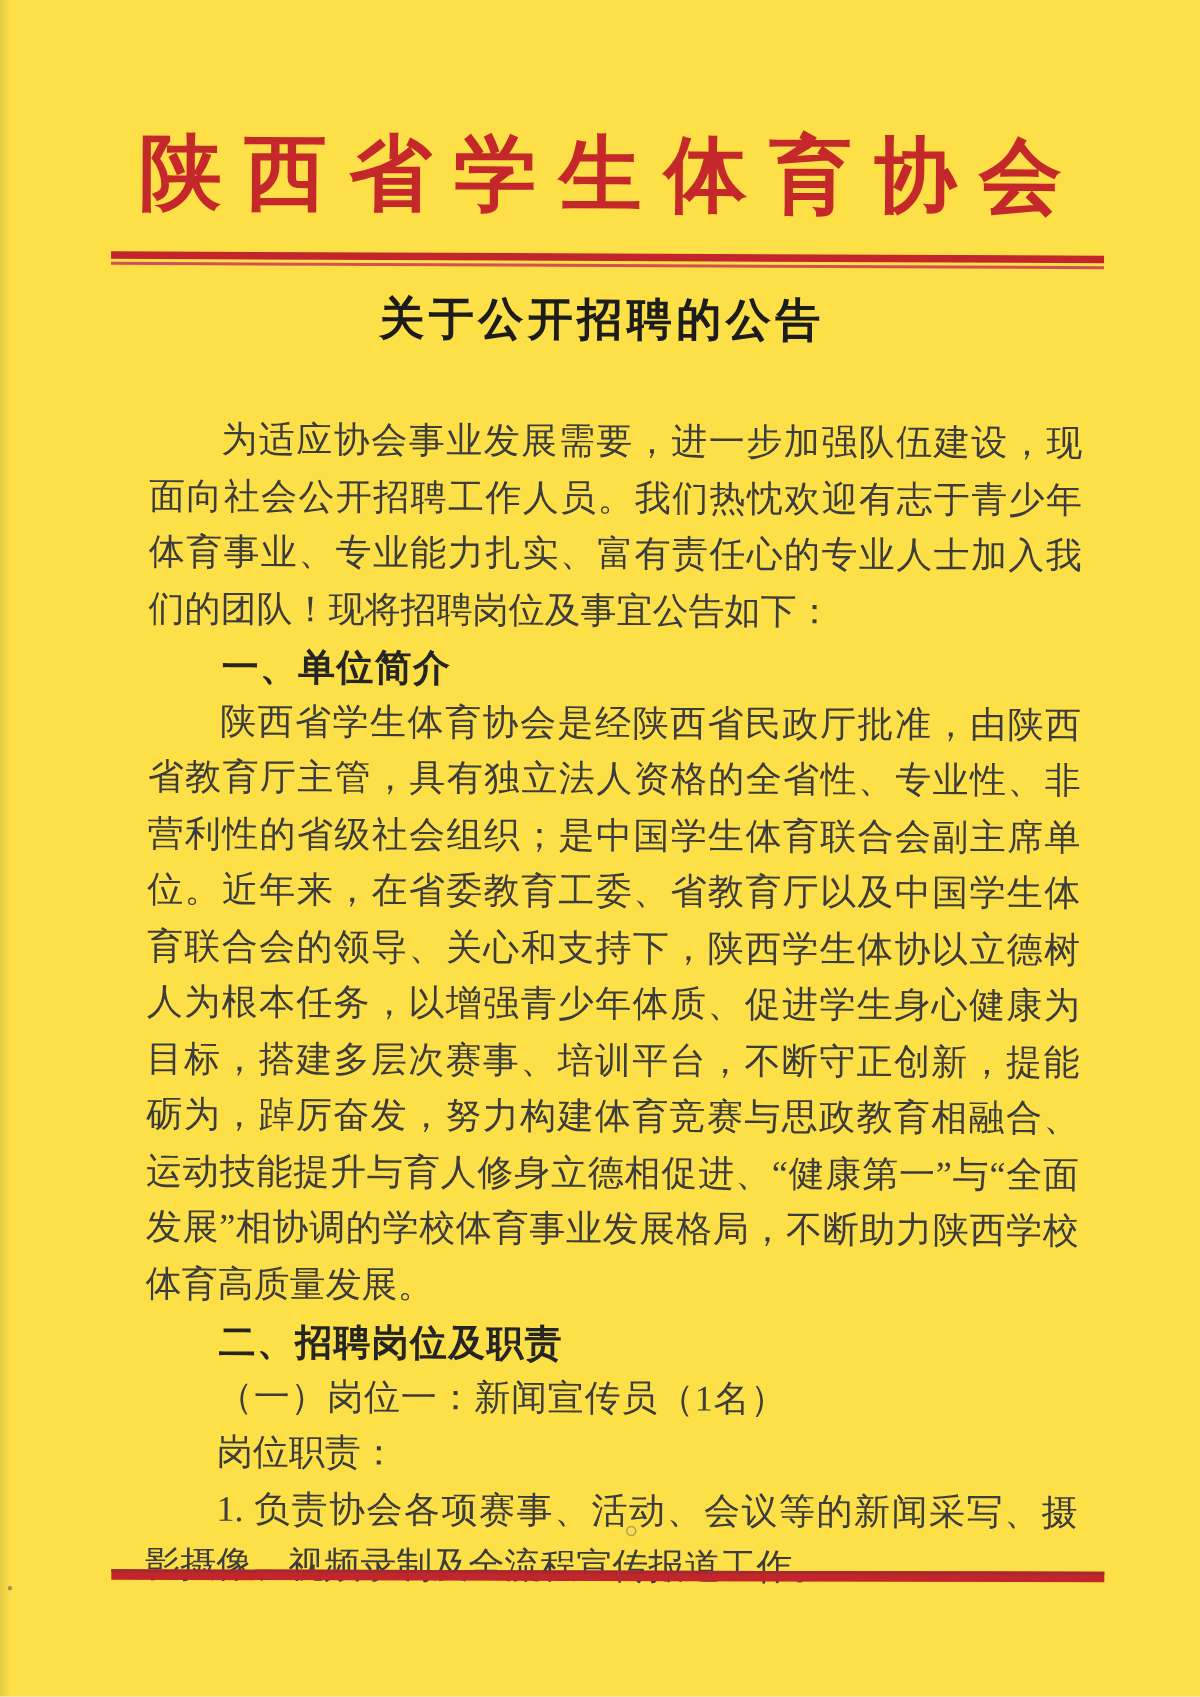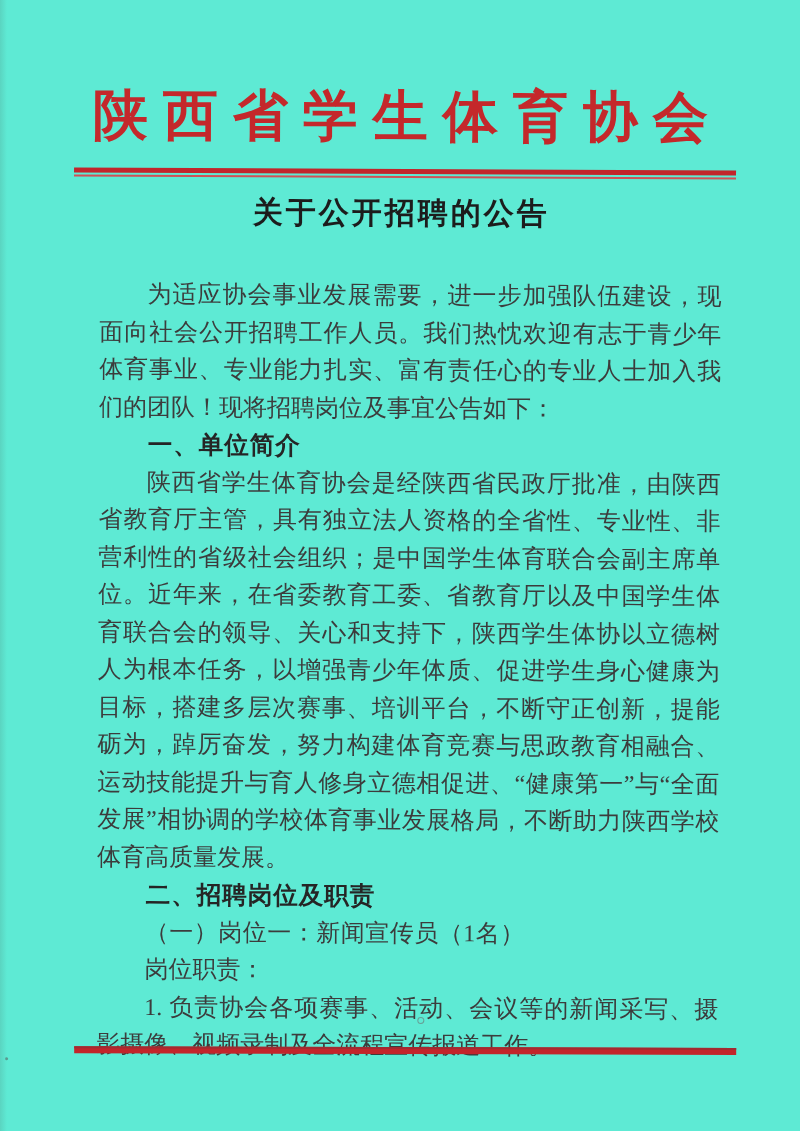--- a/index.html
+++ b/index.html
@@ -1,20 +1,20 @@
 <!DOCTYPE html>
 <html><head>
 <meta charset="utf-8">
 <style>
   html,body{margin:0;padding:0;background:#eceae8;}
   .page{
     position:relative;
     width:800px;height:1131px;
     margin:0 auto;
-    background:#5eead4;
+    background:#fde047;
     overflow:hidden;
     font-family:"Liberation Serif",serif;
   }
   
   .page::before{
     content:"";position:absolute;left:0;top:0;bottom:0;width:7px;
     background:linear-gradient(90deg,rgba(60,55,50,0.12),rgba(60,55,50,0));
     pointer-events:none;
   }
   .tilt{position:absolute;inset:0;transform:rotate(0.25deg);transform-origin:400px 180px;}

